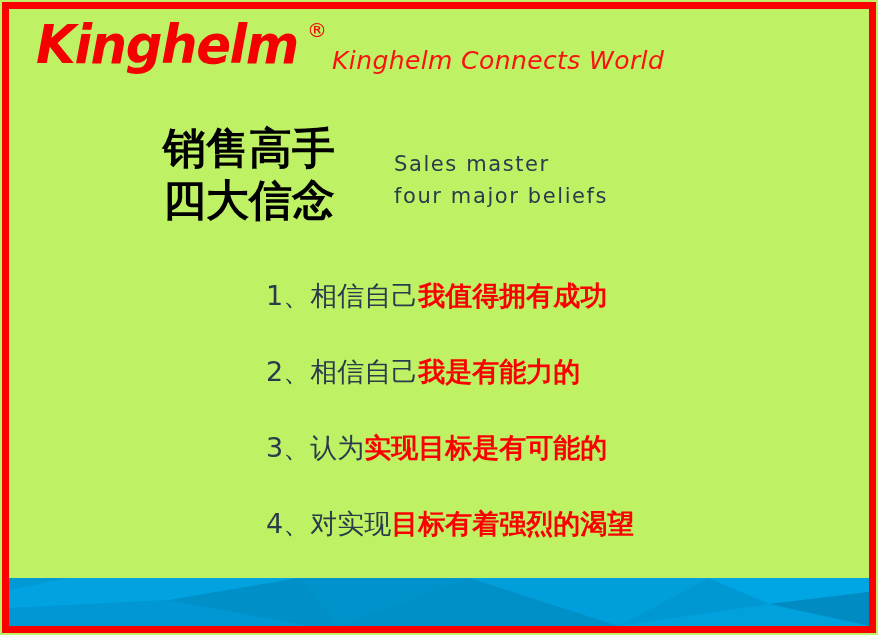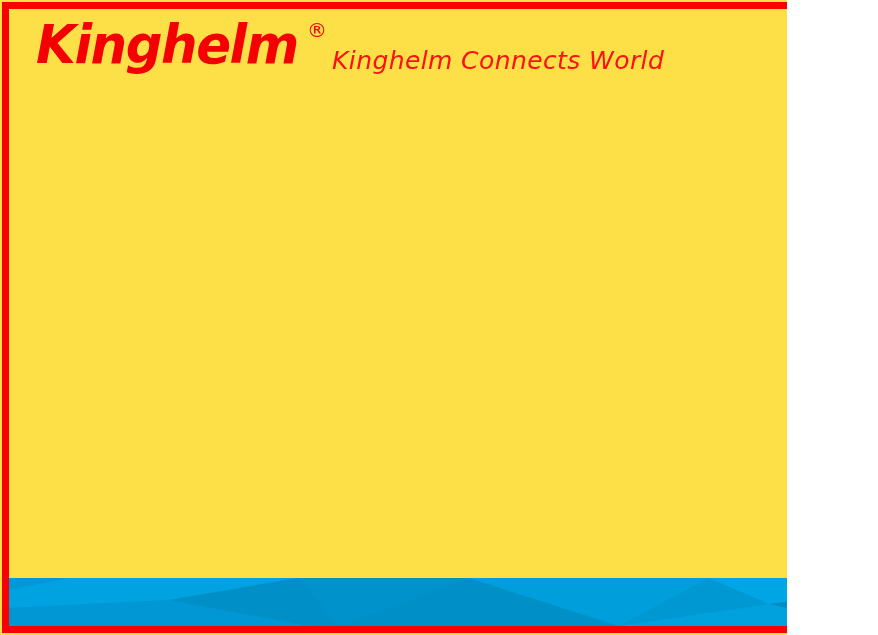--- a/index.html
+++ b/index.html
@@ -6,23 +6,23 @@
     margin: 0;
     padding: 0;
     background: #ffffff;
   }
   body {
     font-family: "Liberation Sans", "DejaVu Sans", sans-serif;
   }
 
   #slide {
     position: relative;
-    width: 787px;
+    width: 878px;
     height: 635px;
-    background: #fde047;
+    background: #bef264;
     overflow: hidden;
     box-sizing: border-box;
     padding-left: 8px;
   }
 
   
   .frame {
     position: absolute;
     left: 2px;
     top: 2px;
@@ -166,21 +166,45 @@
   <div class="frame"></div>
 
   <div class="header">
     <div class="logo">
       <span class="logo-word">Kinghelm</span>
       <span class="logo-reg">®</span>
     </div>
     <div class="tagline">Kinghelm Connects World</div>
   </div>
 
-
+  <div class="title-block">
+    <div class="cn-title">
+      <div>销售高手</div>
+      <div>四大信念</div>
+    </div>
+    <div class="en-sub">
+      <div>Sales master</div>
+      <div>four major beliefs</div>
+    </div>
+  </div>
+
+  <div class="list">
+    <div class="list-item">
+      <span class="li-prefix">1、相信自己</span><span class="li-accent">我值得拥有成功</span>
+    </div>
+    <div class="list-item">
+      <span class="li-prefix">2、相信自己</span><span class="li-accent">我是有能力的</span>
+    </div>
+    <div class="list-item">
+      <span class="li-prefix">3、认为</span><span class="li-accent">实现目标是有可能的</span>
+    </div>
+    <div class="list-item">
+      <span class="li-prefix">4、对实现</span><span class="li-accent">目标有着强烈的渴望</span>
+    </div>
+  </div>
 
   <div class="banner">
     <svg width="860" height="48" viewBox="0 0 860 48" preserveAspectRatio="none">
       <rect x="0" y="0" width="860" height="48" fill="#009ad6"></rect>
       <polygon points="0,0 290,0 160,22 0,30" fill="#00a3e0"></polygon>
       <polygon points="0,30 160,22 300,48 0,48" fill="#0097d4"></polygon>
       <polygon points="160,22 290,0 330,48 300,48" fill="#008fc6"></polygon>
       <polygon points="290,0 460,0 330,48" fill="#0092ca"></polygon>
       <polygon points="460,0 610,48 330,48" fill="#0090c8"></polygon>
       <polygon points="460,0 700,0 610,48" fill="#009fdb"></polygon>

